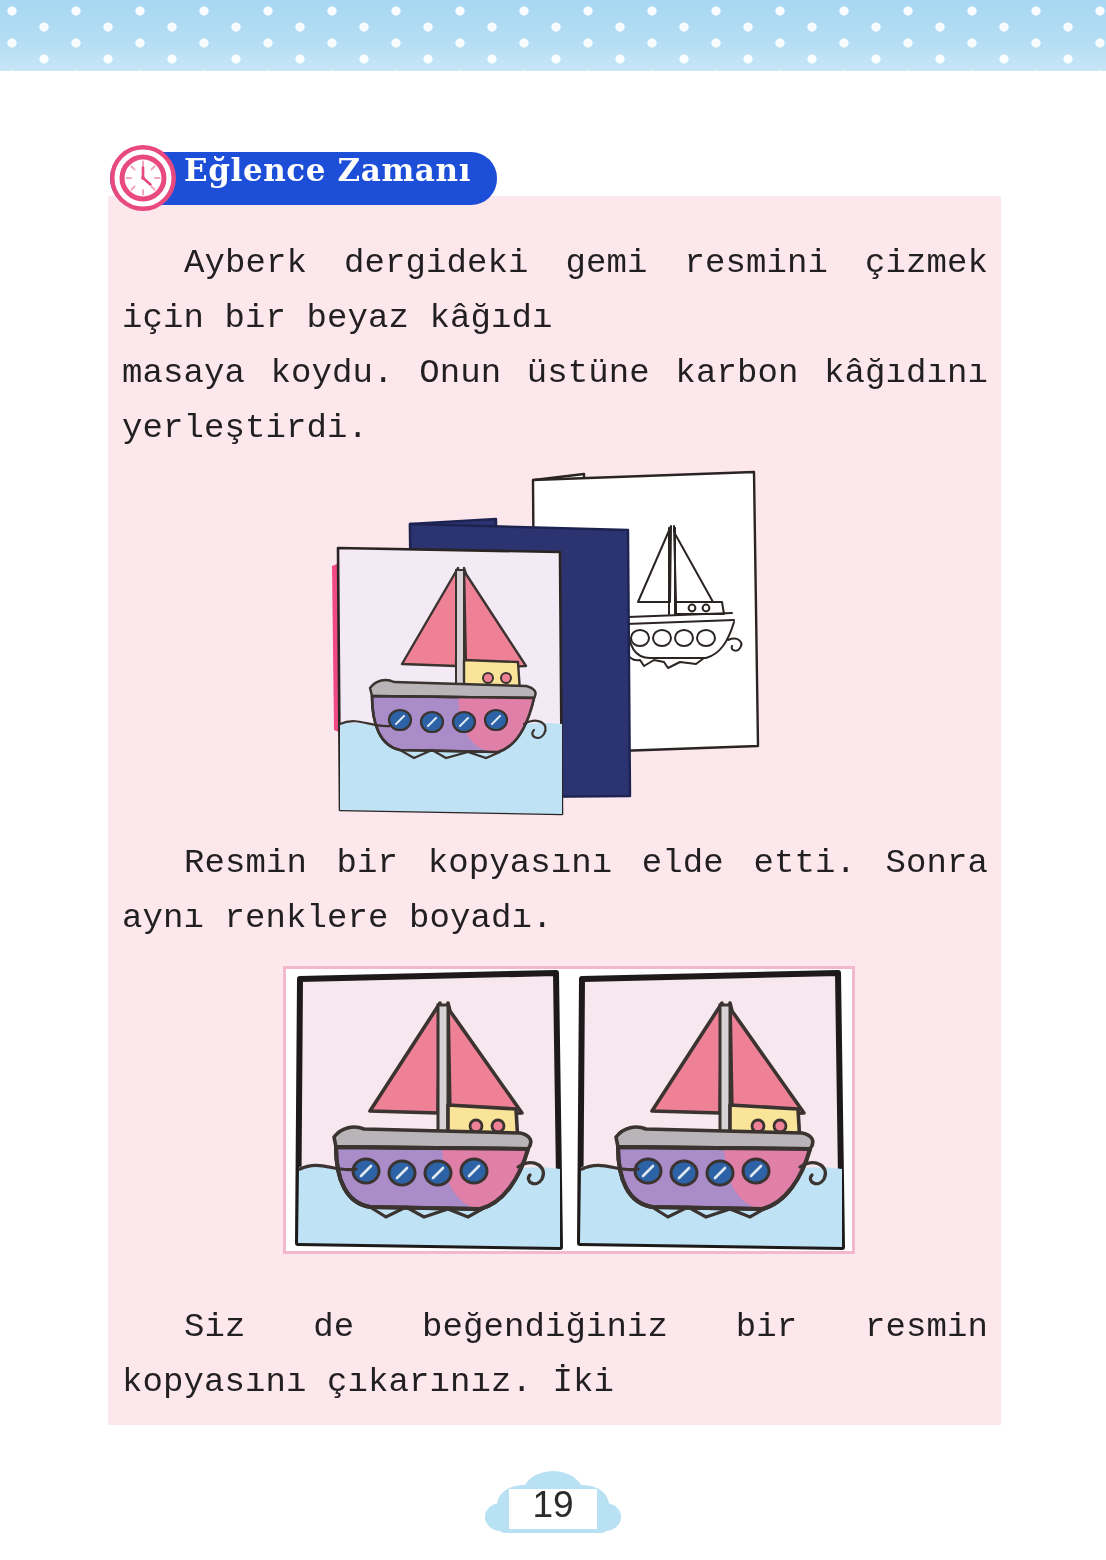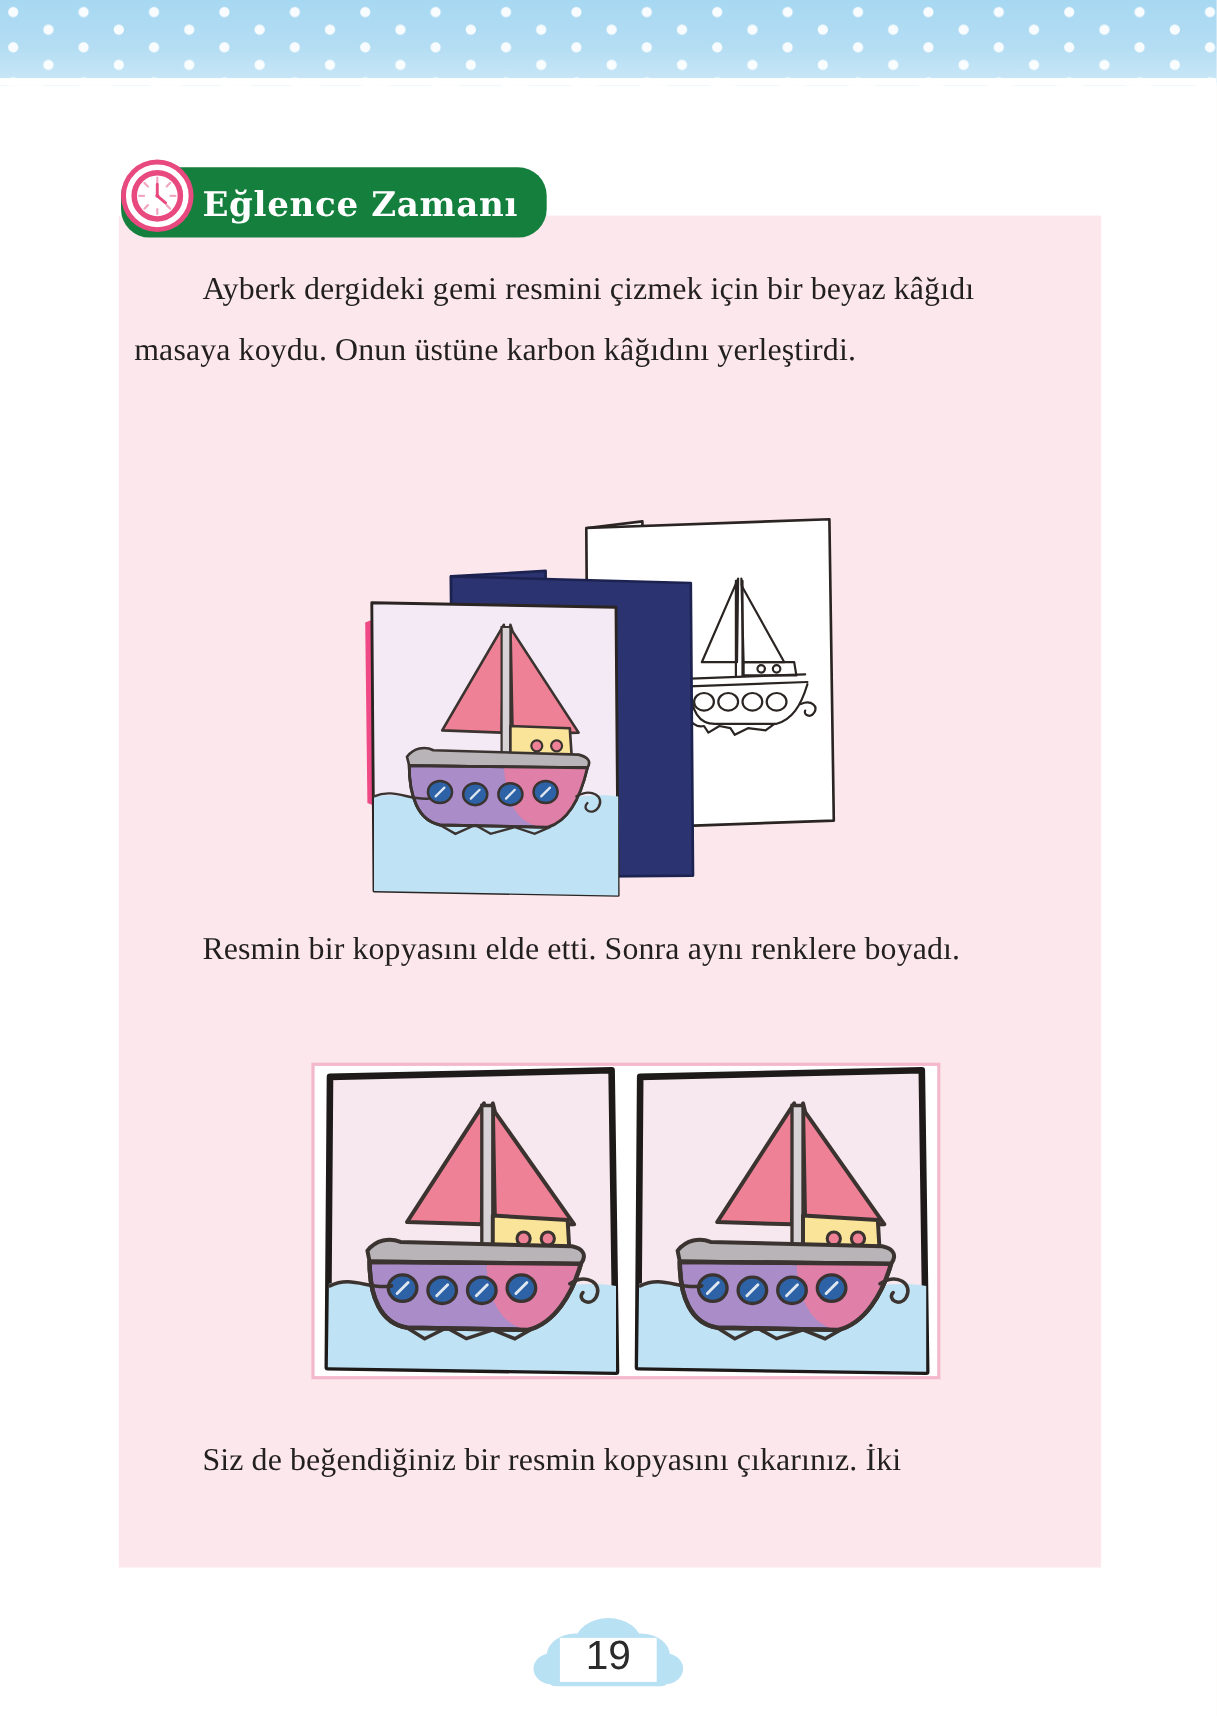--- a/index.html
+++ b/index.html
@@ -55,25 +55,25 @@
     height: 1229px;
     background: #fce7ed;
   }
 
   
   .section-badge {
     position: absolute;
     left: 110px;
     top: 152px;
     height: 52px;
-    padding: 0 26px 12px 74px;
-    background: #15803d;
+    padding: 0 26px 1px 74px;
+    background: #1d4ed8;
     border-radius: 26px;
     display: flex;
-    align-items: flex-end;
+    align-items: flex-start;
     z-index: 5;
   }
   .section-badge-label {
     color: #ffffff;
     font-family: "DejaVu Serif", serif;
     font-size: 31px;
     font-weight: 700;
     letter-spacing: 0.6px;
     white-space: nowrap;
   }
@@ -89,22 +89,22 @@
     align-items: center;
     justify-content: center;
     z-index: 6;
   }
   .clock-icon svg { display: block; }
 
   
   .body-text {
     position: absolute;
     color: #221f20;
-    font-family: Liberation Serif, serif;
-    font-size: 29px;
+    font-family: Liberation Mono, monospace;
+    font-size: 34px;
     line-height: 55px;
     letter-spacing: 0.1px;
     text-align: justify;
   }
   .body-text p { margin: 0; }
   .body-text p.indent { text-indent: 62px; }
   .body-text p.last-line { text-align: left; }
 
   #para-1 { left: 122px; top: 236px; width: 866px; }
   #para-2 { left: 122px; top: 836px; width: 866px; }

